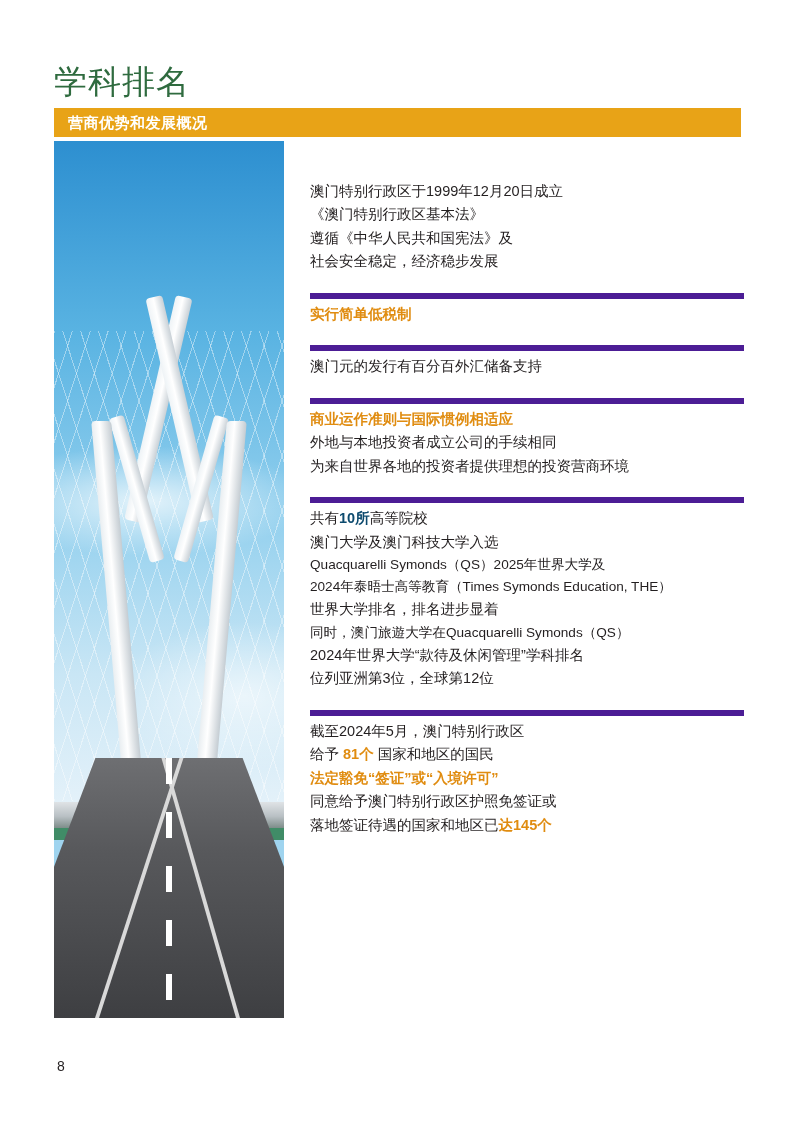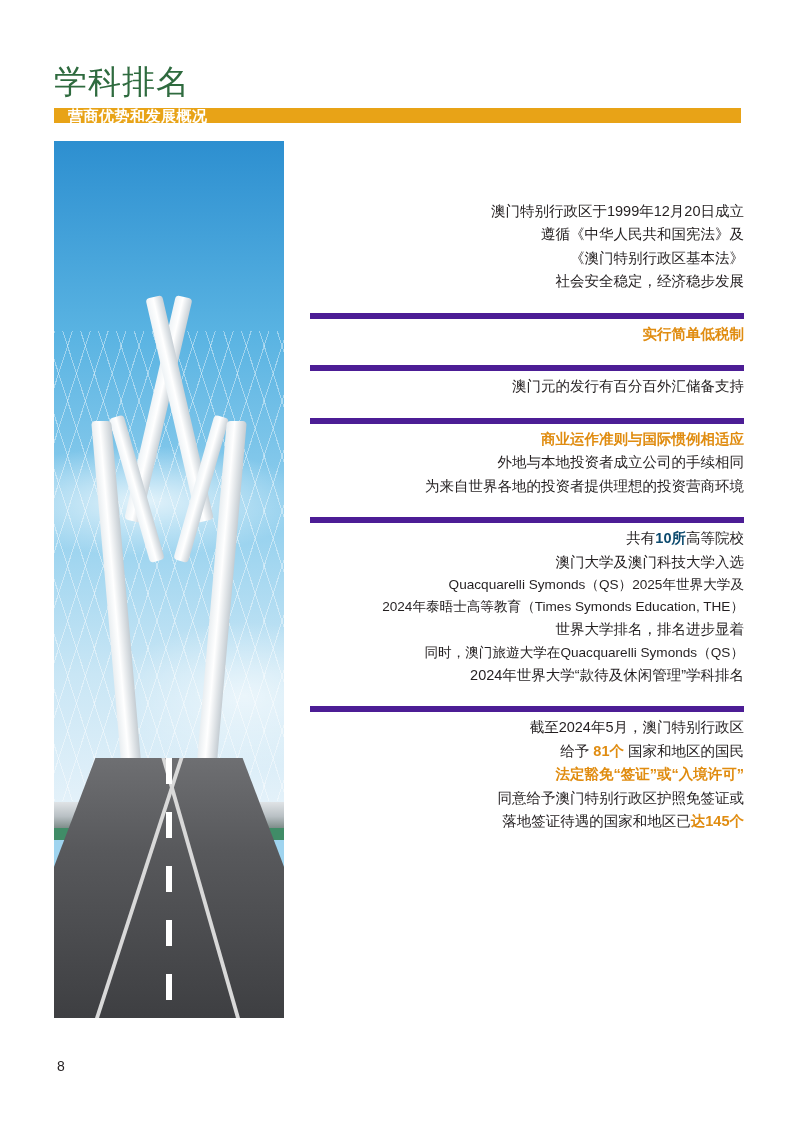--- a/index.html
+++ b/index.html
@@ -33,21 +33,21 @@
     font-weight: 400;
     line-height: 1.1;
   }
 
   
   .section-banner {
     position: absolute;
     left: 54px;
     top: 108px;
     width: 687px;
-    height: 15px;
+    height: 29px;
     background: #e8a317;
   }
   .section-banner .banner-text {
     position: absolute;
     left: 14px;
     top: 50%;
     transform: translateY(-50%);
     color: #ffffff;
     font-size: 15px;
     font-weight: bold;
@@ -192,22 +192,21 @@
   }
   .photo .pylon-small .arm2.l { left: 14px; transform: rotate(12deg); transform-origin: bottom; }
   .photo .pylon-small .arm2.r { right: 14px; transform: rotate(-12deg); transform-origin: bottom; }
 
   
   .content {
     position: absolute;
     left: 310px;
     top: 180px;
     width: 434px;
-    text-align: right;
-    margin-top: 20px;
+    text-align: left;
   }
   .block {
     padding: 0 0 6px 0;
   }
   .block + .block {
     border-top: 6px solid #4c1d95;
     padding-top: 4px;
     margin-top: 13px;
   }
   .line {
@@ -268,22 +267,22 @@
     <div class="road"></div>
     <div class="road-edge-l"></div>
     <div class="road-edge-r"></div>
     <div class="road-line"></div>
   </div>
 
   <div class="content">
 
     <div class="block">
       <div class="line">澳门特别行政区于1999年12月20日成立</div>
+      <div class="line">《澳门特别行政区基本法》</div>
       <div class="line">遵循《中华人民共和国宪法》及</div>
-      <div class="line">《澳门特别行政区基本法》</div>
       <div class="line">社会安全稳定，经济稳步发展</div>
     </div>
 
     <div class="block sp-top">
       <div class="line hl">实行简单低税制</div>
     </div>
 
     <div class="block sp-top">
       <div class="line">澳门元的发行有百分百外汇储备支持</div>
     </div>
@@ -297,20 +296,21 @@
     <div class="block sp-top2">
       <div class="line">
         共有<span class="o" style="color:#0c4a6e;font-weight:bold;">10所</span>高等院校
       </div>
       <div class="line">澳门大学及澳门科技大学入选</div>
       <div class="line small">Quacquarelli Symonds（QS）2025年世界大学及</div>
       <div class="line small">2024年泰晤士高等教育（Times Symonds Education, THE）</div>
       <div class="line">世界大学排名，排名进步显着</div>
       <div class="line small">同时，澳门旅遊大学在Quacquarelli Symonds（QS）</div>
       <div class="line">2024年世界大学“款待及休闲管理”学科排名</div>
+      <div class="line">位列亚洲第3位，全球第12位</div>
     </div>
 
     <div class="block sp-top2">
       <div class="line">截至2024年5月，澳门特别行政区</div>
       <div class="line">
         给予 <span class="o" style="color:#e08c10;font-weight:bold;">81个</span> 国家和地区的国民
       </div>
       <div class="line hl">法定豁免“签证”或“入境许可”</div>
       <div class="line">同意给予澳门特别行政区护照免签证或</div>
       <div class="line">

